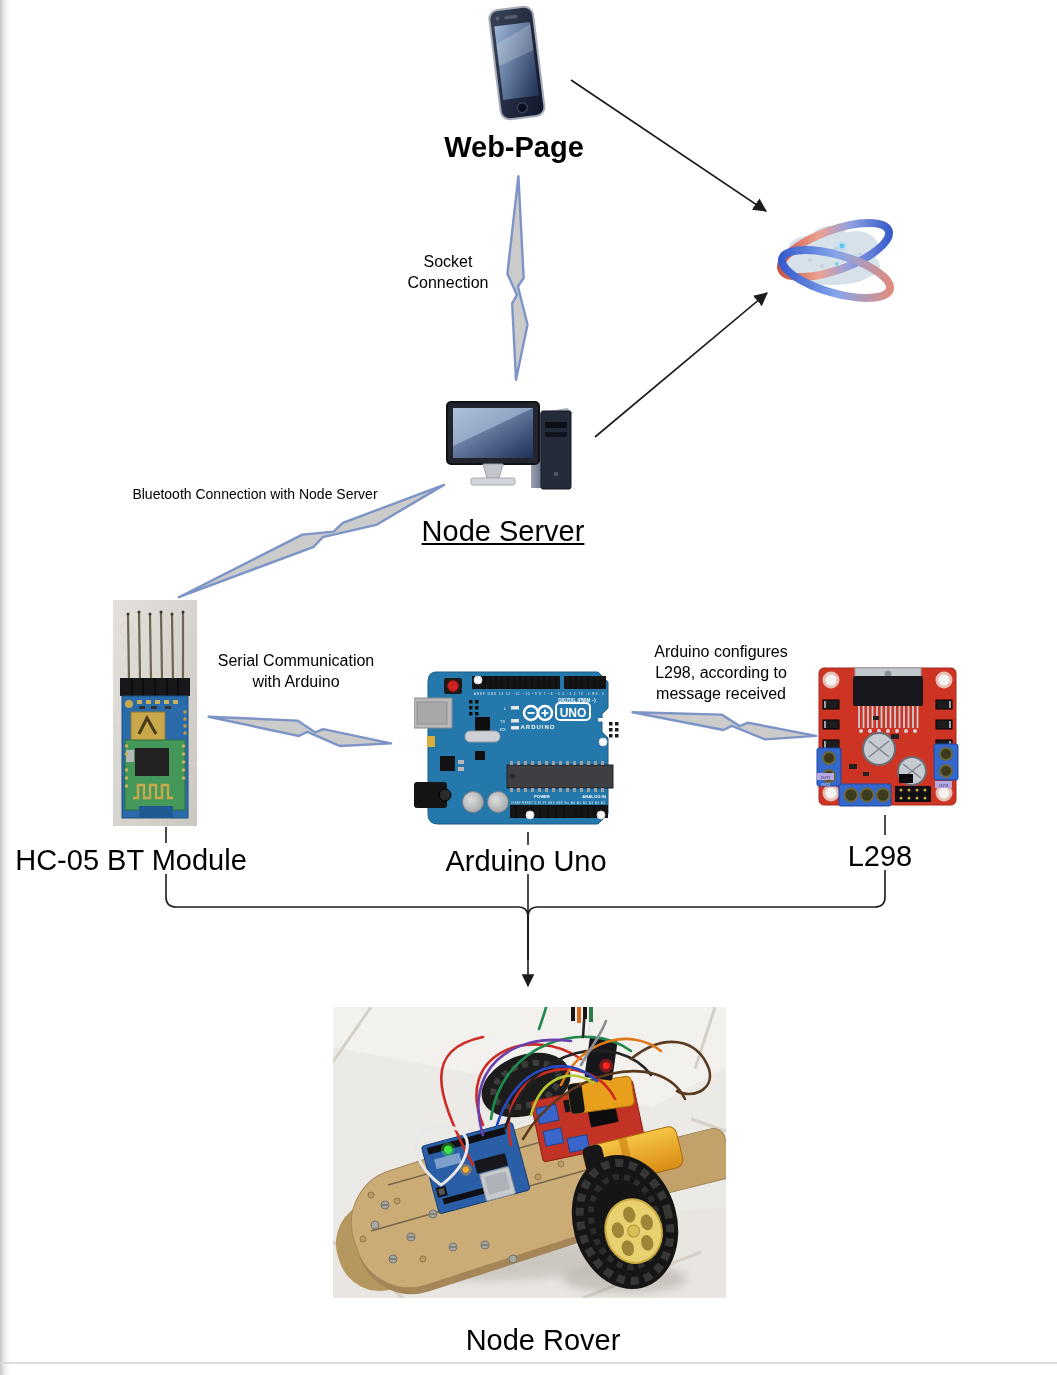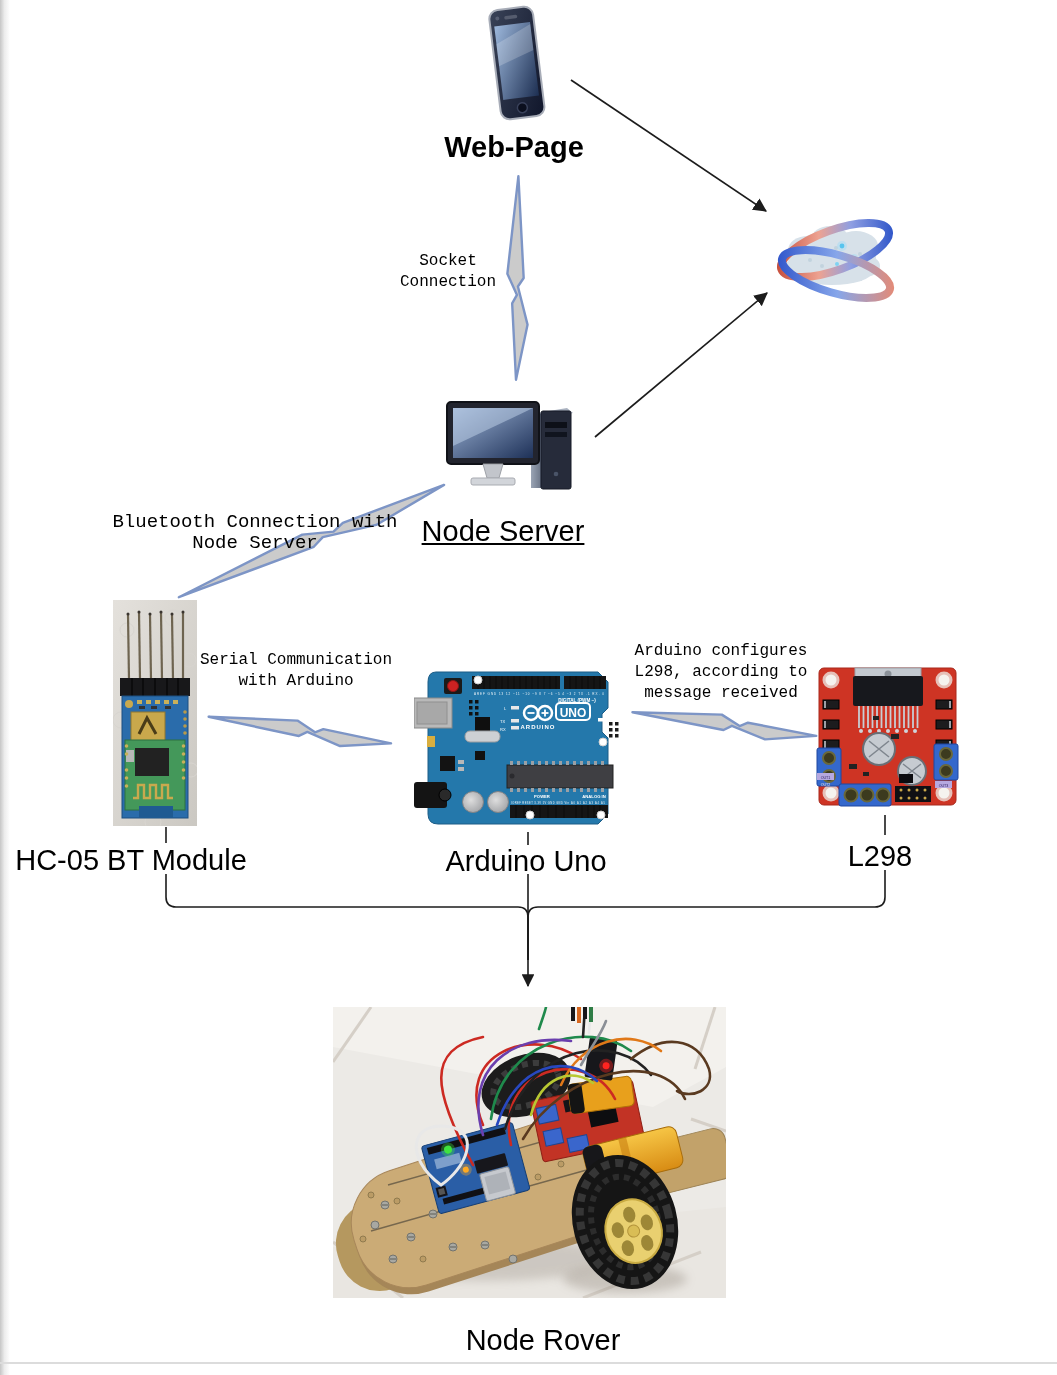--- a/index.html
+++ b/index.html
@@ -2,21 +2,21 @@
 <html><head>
 <meta charset="utf-8">
 <style>
   html,body{margin:0;padding:0;background:#fff;}
   .canvas{position:relative;width:1057px;height:1375px;background:#ffffff;overflow:hidden;
           font-family:"Liberation Sans",sans-serif;color:#000;}
   .page-edge-left{position:absolute;left:0;top:0;width:10px;height:1375px;
           background:linear-gradient(90deg,#c6c6c6 0%,#ececec 45%,#ffffff 100%);}
   .page-bottom-line{position:absolute;left:0;top:1362px;width:1057px;height:2px;background:#dcdcdc;}
   .node-label{position:absolute;text-align:center;font-size:29px;line-height:32px;white-space:nowrap;z-index:3;}
-  .conn-label{position:absolute;text-align:center;font-size:16px;line-height:21px;font-weight:400;z-index:3;font-family:Liberation Mono, monospace;}
+  .conn-label{position:absolute;text-align:center;font-size:16px;line-height:21px;font-weight:400;z-index:3;}
   .icon{position:absolute;z-index:2;}
   .bolt-wrap{position:absolute;z-index:2;}
   .bolt-wrap svg{display:block;width:100%;height:100%;}
   .bolt-shape{fill:#cbcbcb;stroke:#7d95c6;stroke-width:2.4;vector-effect:non-scaling-stroke;stroke-linejoin:round;}
   svg{font-family:"Liberation Sans",sans-serif;}
   .overlay{position:absolute;left:0;top:0;z-index:1;}
 </style>
 </head>
 <body>
 
@@ -641,21 +641,21 @@
   <div class="node-label" style="left:403px;top:515px;width:200px;text-decoration:underline;">Node Server</div>
   <div class="node-label" style="left:6px;top:844px;width:250px;">HC-05 BT Module</div>
   <div class="node-label" style="left:426px;top:845px;width:200px;">Arduino Uno</div>
   <div class="node-label" style="left:830px;top:840px;width:100px;">L298</div>
   <div class="node-label" style="left:443px;top:1313px;width:200px;margin-top:11px;">Node Rover</div>
 
   <div class="conn-label" style="left:348px;top:251px;width:200px;">
     <div>Socket</div>
     <div>Connection</div>
   </div>
-  <div class="conn-label" style="left:105px;top:484px;width:300px;font-size:19px;margin-top:28px;">
+  <div class="conn-label" style="left:105px;top:484px;width:300px;font-size:14px;">
     <div>Bluetooth Connection with Node Server</div>
   </div>
   <div class="conn-label" style="left:196px;top:650px;width:200px;text-align:center;">
     <div>Serial Communication</div>
     <div>with Arduino</div>
   </div>
   <div class="conn-label" style="left:621px;top:641px;width:200px;">
     <div>Arduino configures</div>
     <div>L298, according to</div>
     <div>message received</div>

